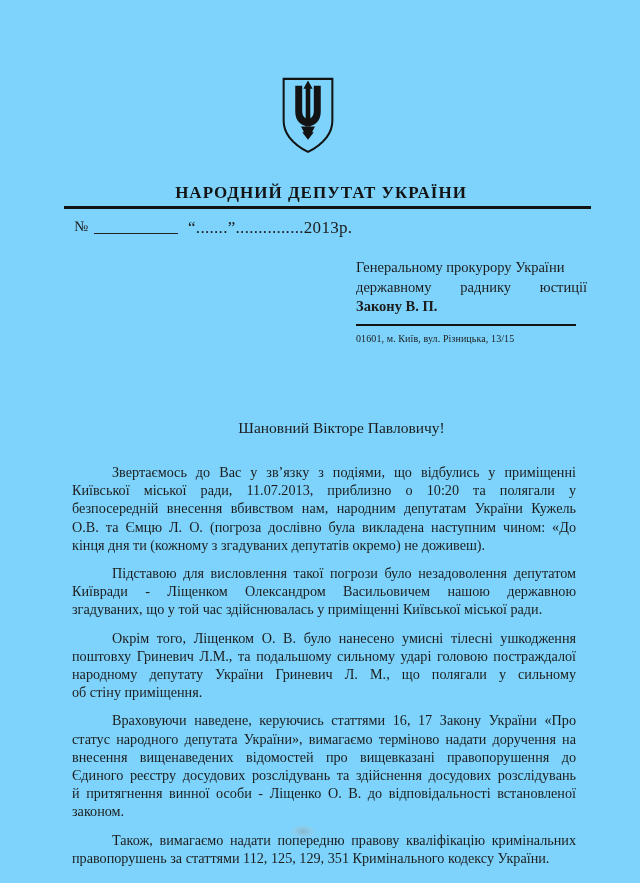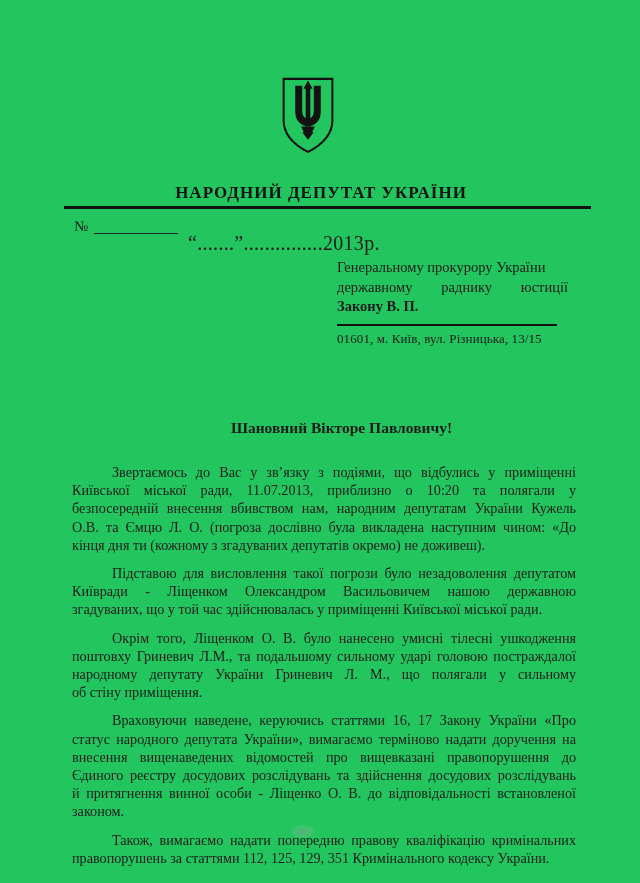--- a/index.html
+++ b/index.html
@@ -1,39 +1,39 @@
 <!DOCTYPE html>
 <html><head>
 <meta charset="utf-8">
 <style>
   html,body { margin:0; padding:0; background:#ffffff; }
   .page {
     position:relative; width:640px; height:883px; overflow:hidden;
-    background:#22c55e; color:#1c1c1c;
+    background:#7dd3fc; color:#1c1c1c;
     font-family:"Liberation Serif","DejaVu Serif",serif;
   }
   .emblem { position:absolute; left:279px; top:72px; width:58px; height:88px; }
   .emblem svg { width:100%; height:100%; }
   .letterhead-title {
     position:absolute; left:0; top:183px; width:642px;
     text-align:center; font-weight:bold; font-size:17px; letter-spacing:1px;
     color:#131313;
   }
   .head-rule { position:absolute; left:64px; top:206px; width:527px; height:2.5px; background:#121212; }
   .num-prefix { position:absolute; left:74px; top:218px; font-size:14.5px; }
   .num-blank { position:absolute; left:94px; top:219px; width:84px; height:14px; border-bottom:1.6px solid #222; }
-  .date-line { position:absolute; left:188px; top:218px; font-size:20px; letter-spacing:0.3px;margin-top:14px; }
-  .addressee { position:absolute; left:337px; top:258px; width:231px; font-size:14.5px; line-height:19.5px; }
+  .date-line { position:absolute; left:188px; top:218px; font-size:17px; letter-spacing:0.3px; }
+  .addressee { position:absolute; left:356px; top:258px; width:231px; font-size:14.5px; line-height:19.5px; }
   .addressee .stretch { text-align:justify; text-align-last:justify; }
   .addressee .bold { font-weight:bold; }
   .addr-rule { width:220px; height:2px; background:#121212; margin-top:7px; }
-  .addr-text { font-size:13px; margin-top:3px; letter-spacing:0.1px; }
+  .addr-text { font-size:10px; margin-top:3px; letter-spacing:0.1px; }
   .salutation {
     position:absolute; left:62px; top:419px; width:523px; box-sizing:border-box; padding-left:36px;
-    text-align:center; font-weight:bold; font-size:15.5px;
+    text-align:center; font-weight:normal; font-size:15.5px;
   }
   .body-text { position:absolute; left:62px; top:453px; width:524px; font-size:14.2px; line-height:18.2px; }
   .paragraph { margin:10px; }
   .line { text-align:justify; text-align-last:justify; }
   .line.first { text-indent:40px; }
   .line.last { text-align-last:left; }
   .smudge {
     position:absolute; left:291px; top:825px; width:24px; height:13px;
     background:radial-gradient(ellipse at center, rgba(150,150,150,0.45) 0%, rgba(190,190,190,0.2) 55%, rgba(255,255,255,0) 75%);
   }

